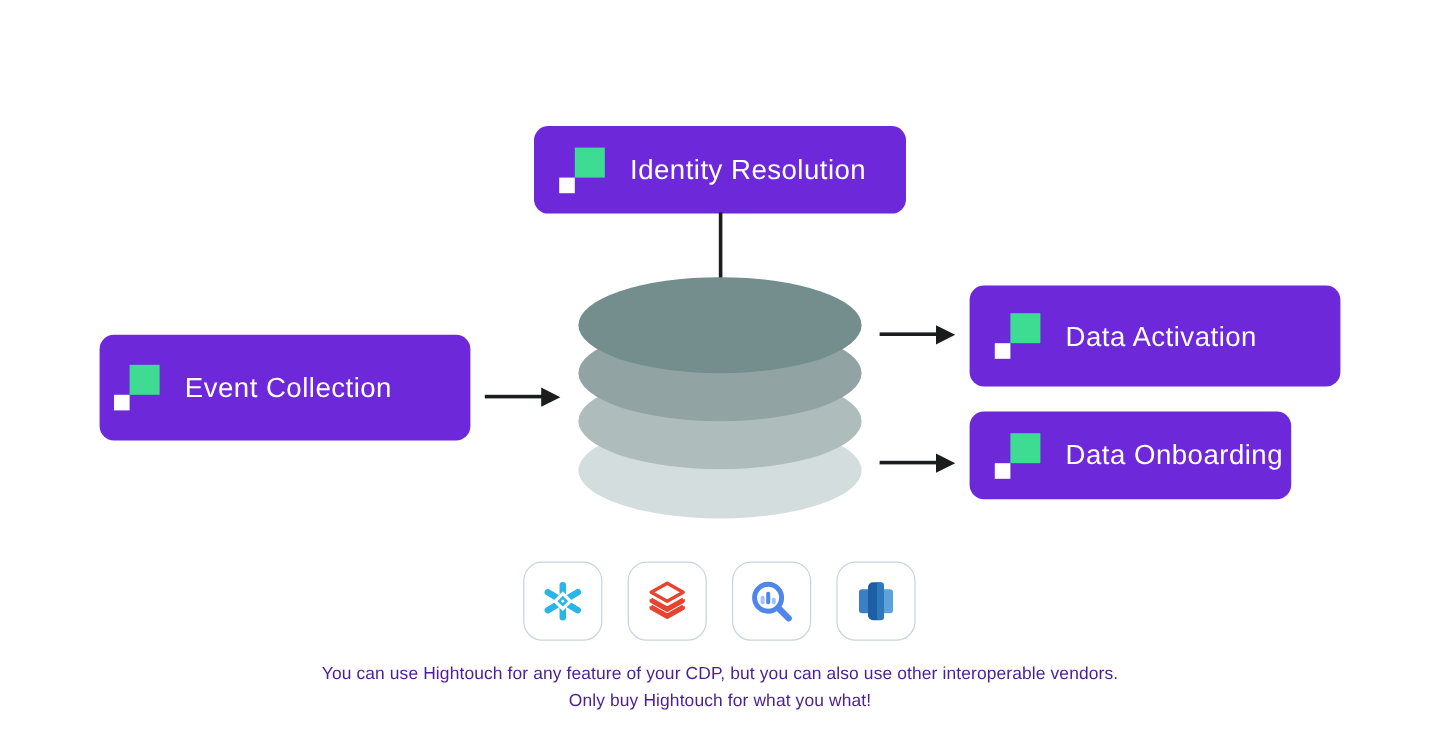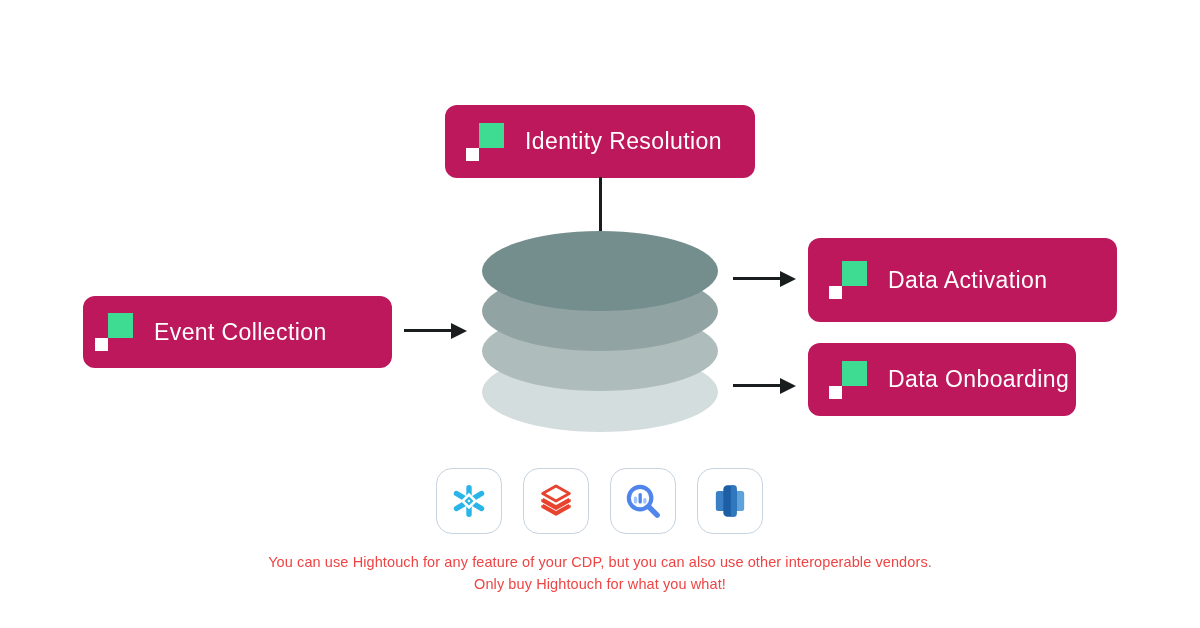--- a/index.html
+++ b/index.html
@@ -8,31 +8,31 @@
     font-family: "Liberation Sans", "DejaVu Sans", sans-serif;
     width: 1200px; height: 628px; overflow: hidden;
   }
   .canvas {
     position: relative; width: 1200px; height: 628px; background: #ffffff;
   }
 
   
   .badge {
     position: absolute;
-    background: #be185d;
+    background: #6d28d9;
     border-radius: 12px;
     display: flex; align-items: center;
     padding-left: 21px; gap: 21px;
     color: #ffffff;
   }
   .badge .label {
     font-size: 23px; font-weight: 500; letter-spacing: 0.4px; white-space: nowrap;
   }
   .badge-identity   { left: 445px; top: 105px; width: 310px; height: 73px; }
-  .badge-event      { left:  83px; top: 296px; width: 309px; height: 72px; padding-left: 12px; }
+  .badge-event      { left:  83px; top: 279px; width: 309px; height: 88px; padding-left: 12px; }
   .badge-activation { left: 808px; top: 238px; width: 309px; height: 84px; }
   .badge-onboarding { left: 808px; top: 343px; width: 268px; height: 73px; }
 
   
   .ht-logo { position: relative; width: 38px; height: 38px; flex: 0 0 38px; }
   .ht-logo .sq-green {
     position: absolute; left: 13px; top: 0; width: 25px; height: 25px; background: #3edc92;
   }
   .ht-logo .sq-white {
     position: absolute; left: 0; top: 25px; width: 13px; height: 13px; background: #ffffff;
@@ -73,21 +73,21 @@
   }
   .tile {
     width: 66px; height: 66px; background: #ffffff;
     border: 1.5px solid #c7d3df; border-radius: 16px;
     display: flex; align-items: center; justify-content: center;
   }
 
   
   .footer {
     position: absolute; left: 0; top: 551px; width: 1200px;
-    text-align: center; color: #ef4444;
+    text-align: center; color: #4c1d95;
     font-size: 14.5px; line-height: 22px; font-weight: 500; letter-spacing: 0.1px;
   }
 </style>
 </head>
 <body>
 
 <div class="canvas">
 
   <div class="badge badge-identity">
     <div class="ht-logo">

